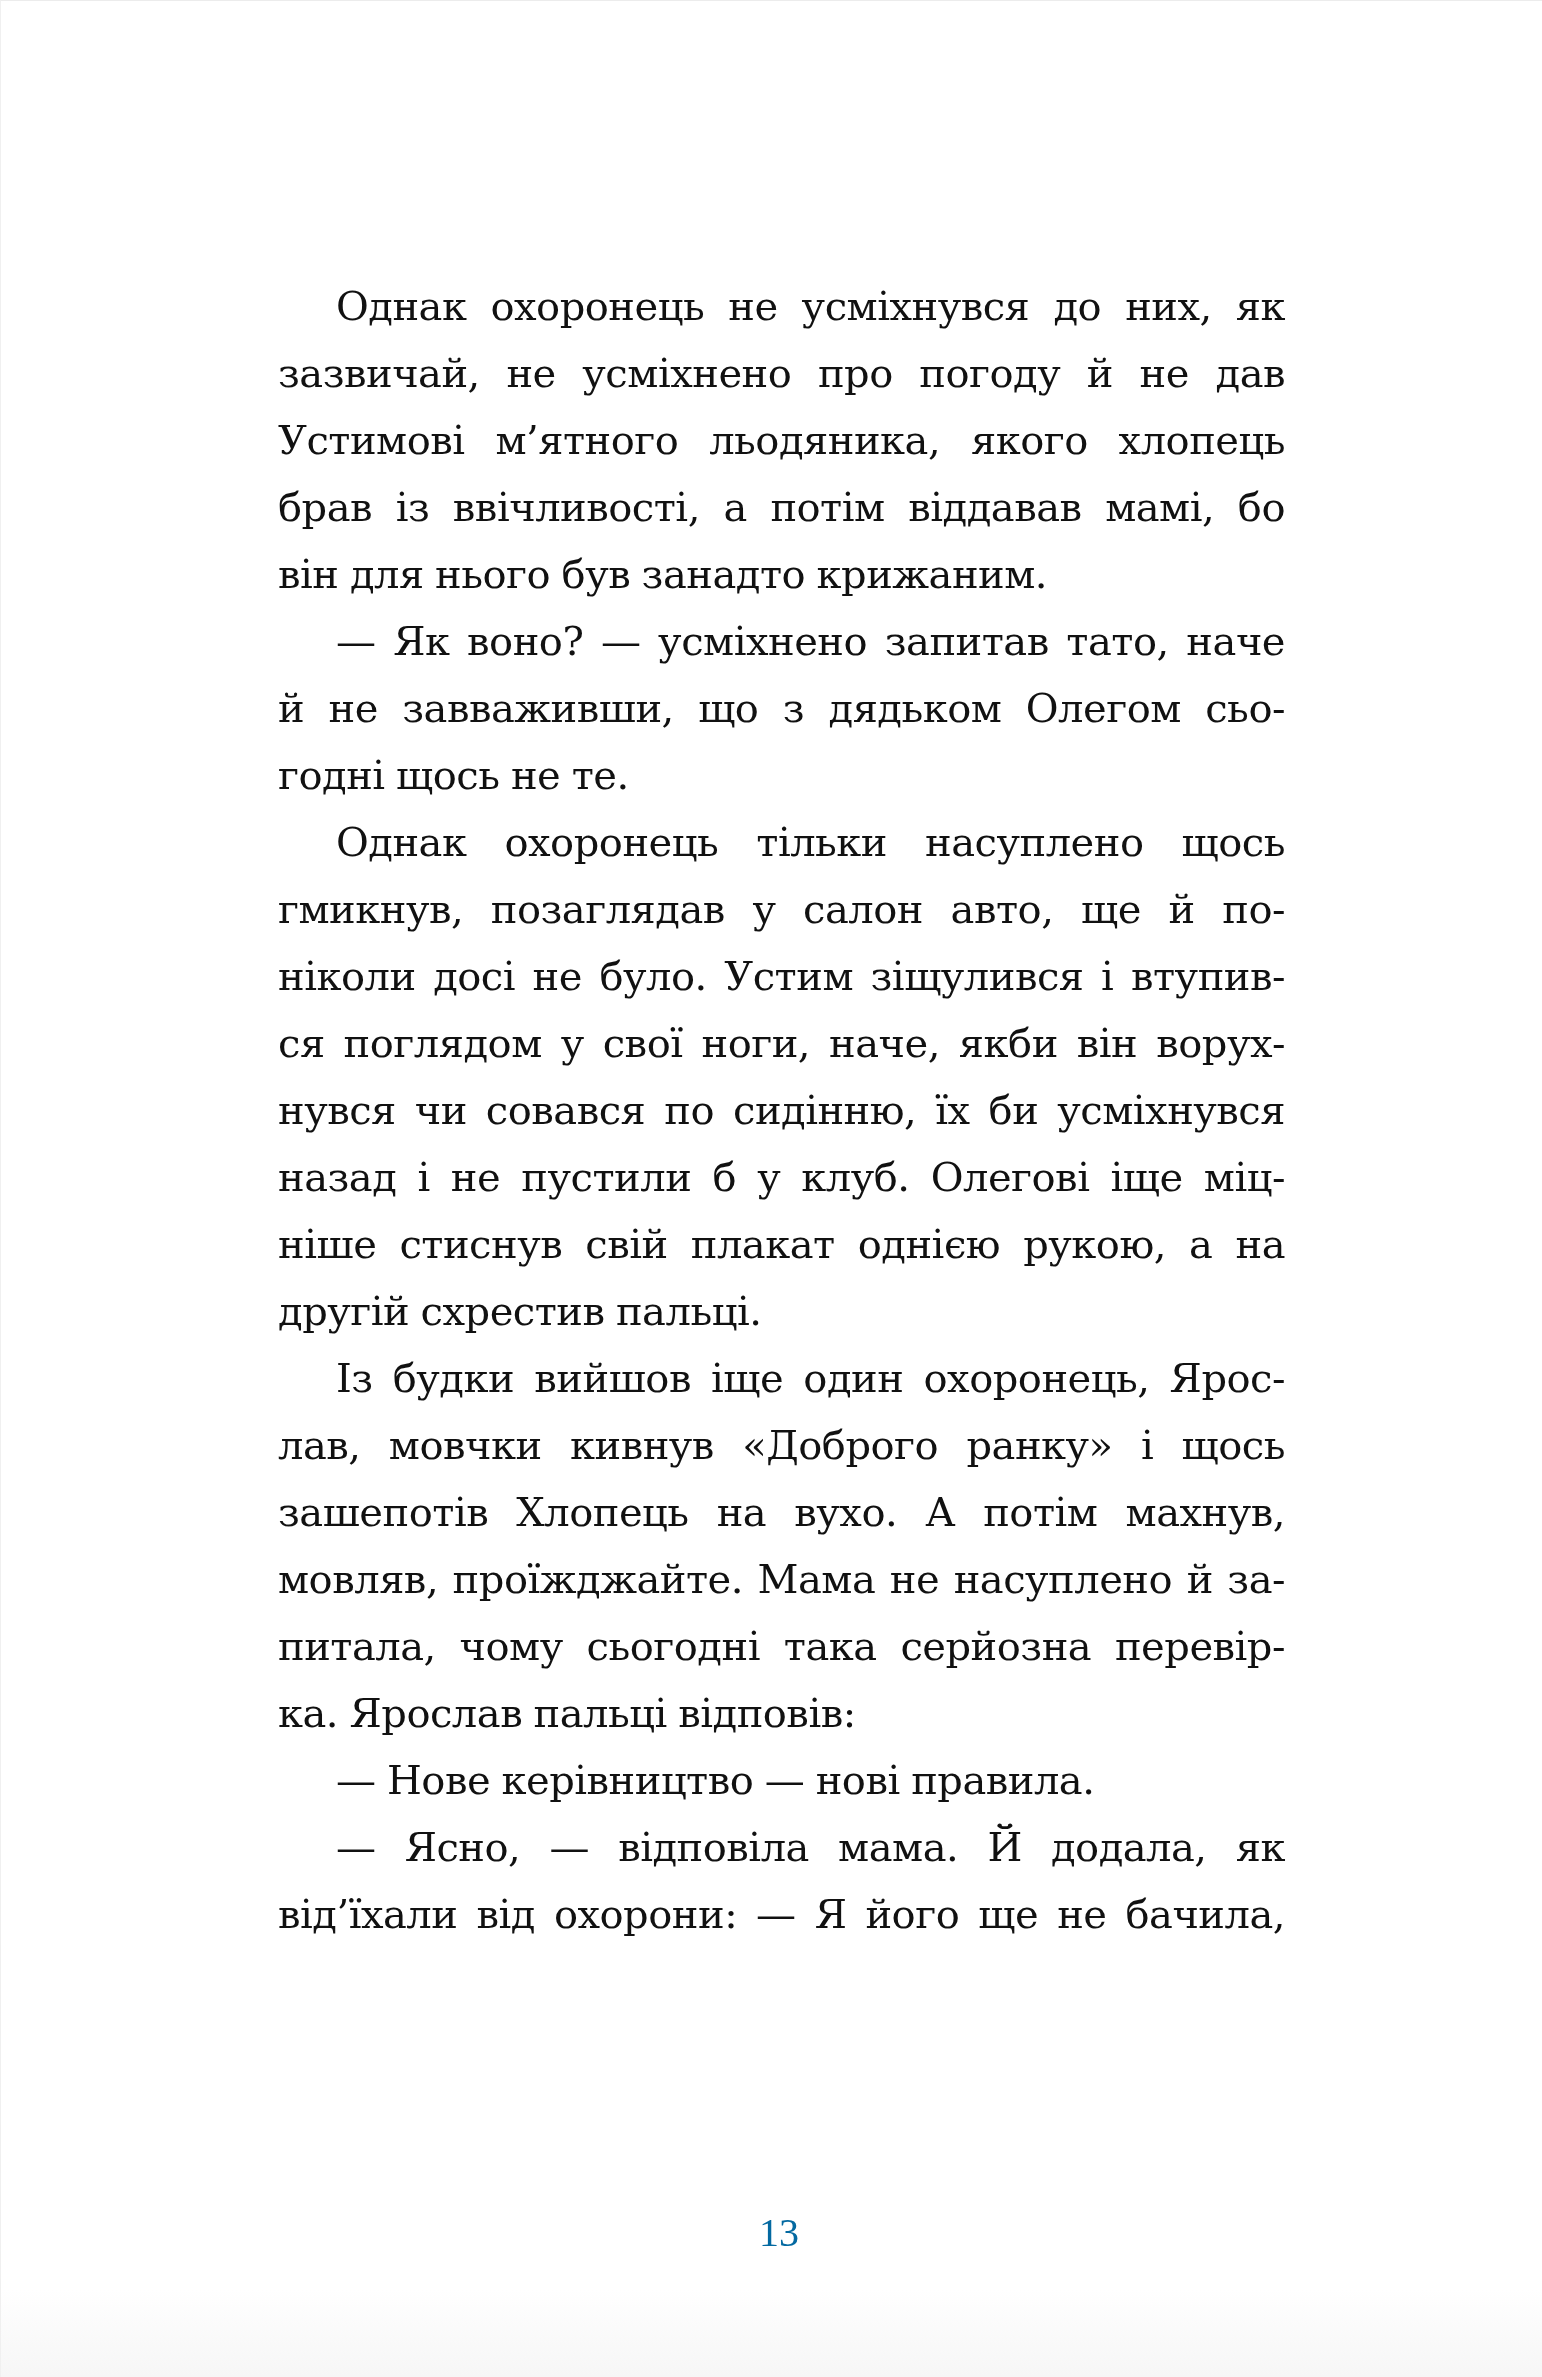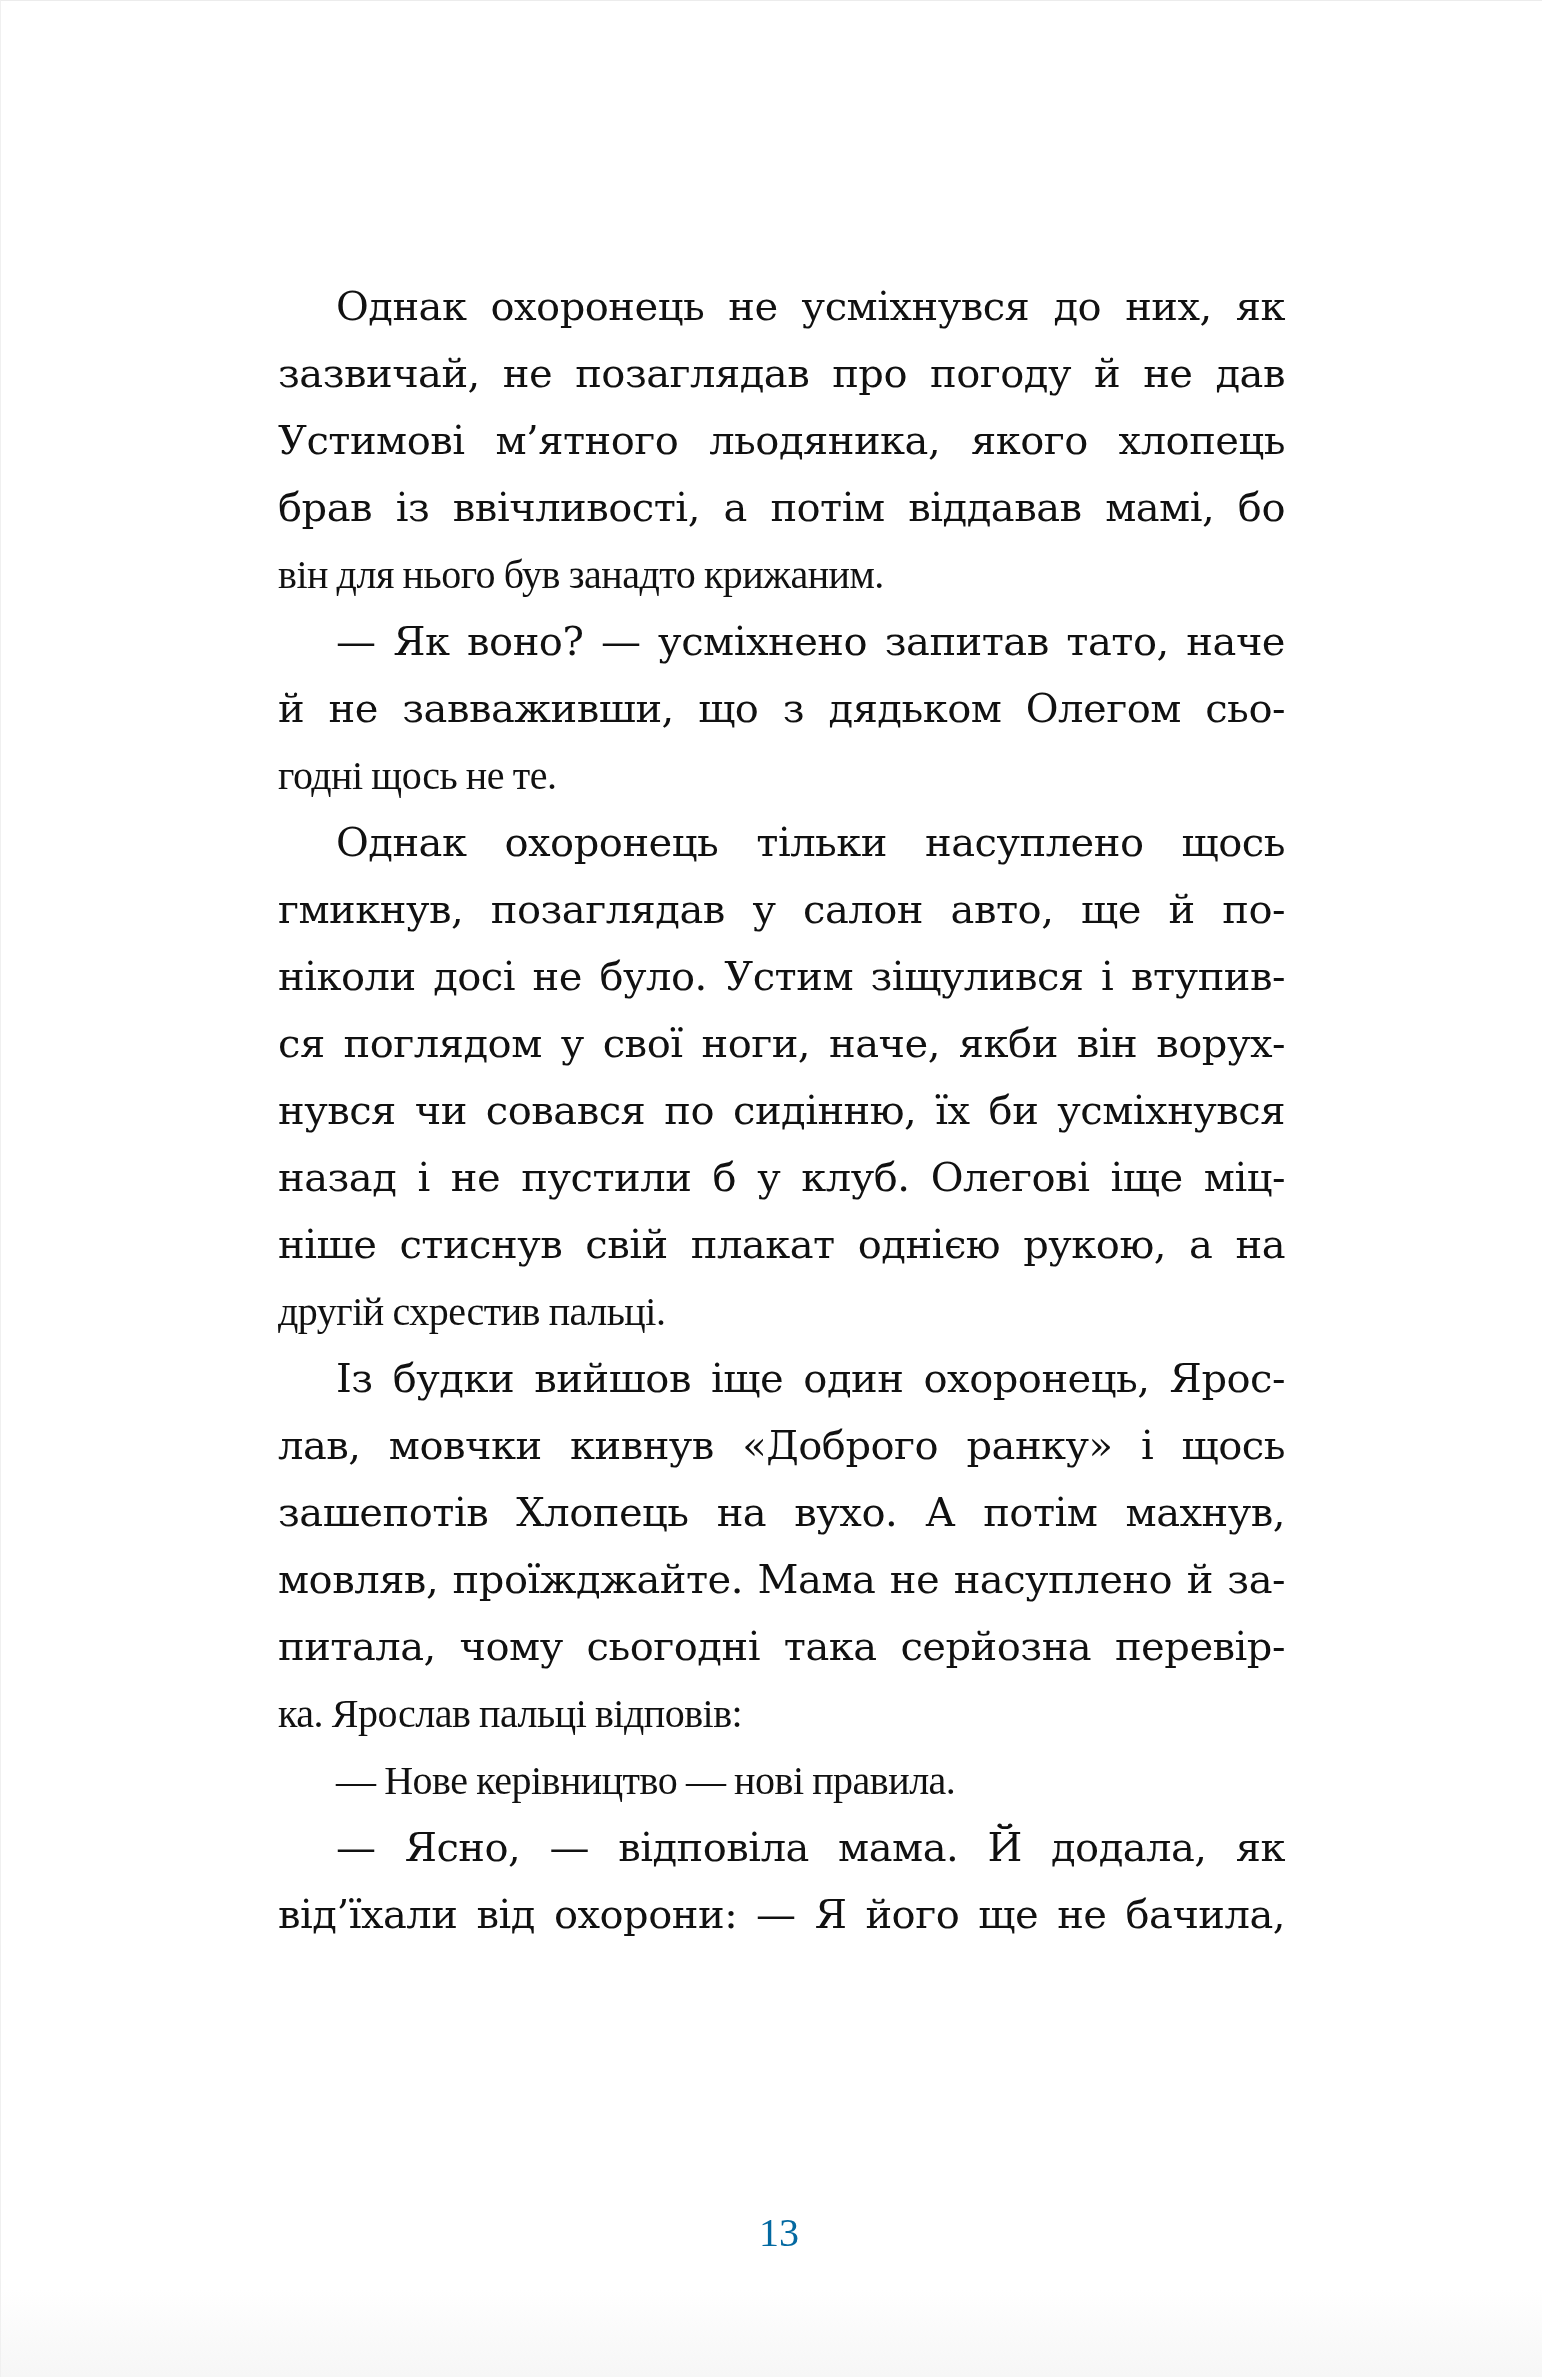--- a/index.html
+++ b/index.html
@@ -41,42 +41,41 @@
       word-spacing: -0.8px;
       transform-origin: left center;
       margin-left: 40px;
     }
     .line.indent {
       padding-left: 58px;
     }
     .line.last {
       text-align: right;
       text-align-last: left;
-      font-family: Liberation Serif, serif;
     }
     .page-number {
       position: absolute;
       left: 8px;
       width: 1542px;
       top: 2201px;
       text-align: center;
       font-family: Liberation Serif, serif;
       font-size: 40px;
       color: #0369a1;
       line-height: 64px;
     }
   </style>
 </head>
 <body>
 
 <div class="page-frame"></div>
 
 <div class="text-column" id="text-column">
     <span class="line indent">Однак охоронець не усміхнувся до них, як</span>
-    <span class="line">зазвичай, не позаглядав про погоду й не дав</span>
+    <span class="line">зазвичай, не усміхнено про погоду й не дав</span>
     <span class="line">Устимові м’ятного льодяника, якого хлопець</span>
     <span class="line">брав із ввічливості, а потім віддавав мамі, бо</span>
     <span class="line last">він для нього був занадто крижаним.</span>
     <span class="line indent">— Як воно? — усміхнено запитав тато, наче</span>
     <span class="line">й не завваживши, що з дядьком Олегом сьо-</span>
     <span class="line last">годні щось не те.</span>
     <span class="line indent">Однак охоронець тільки насуплено щось</span>
     <span class="line">гмикнув, позаглядав у салон авто, ще й по-</span>
     <span class="line">ніколи досі не було. Устим зіщулився і втупив-</span>
     <span class="line">ся поглядом у свої ноги, наче, якби він ворух-</span>

